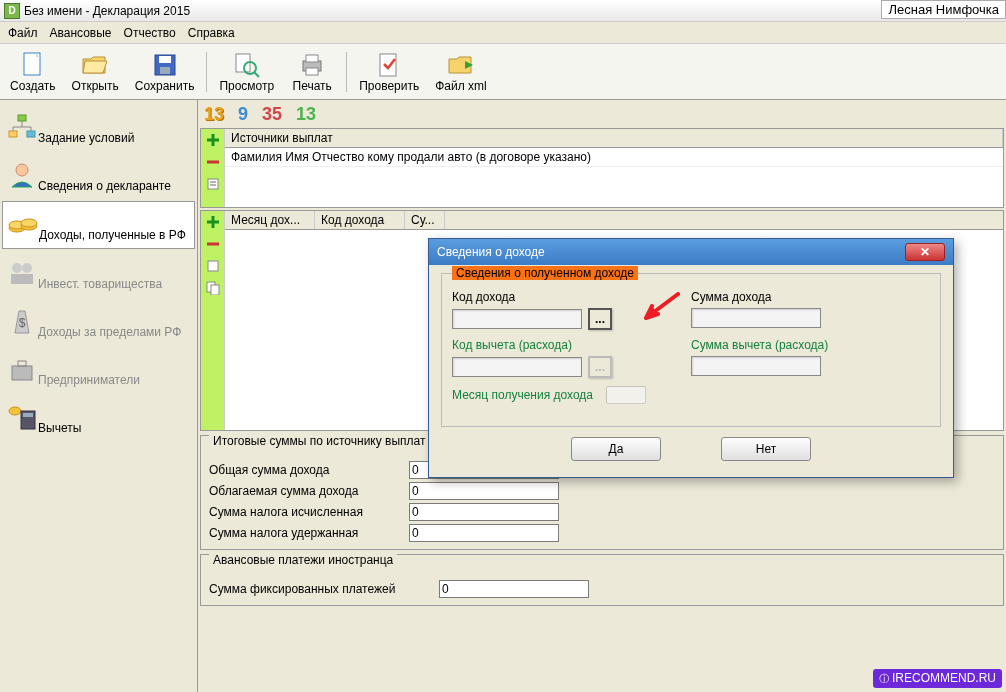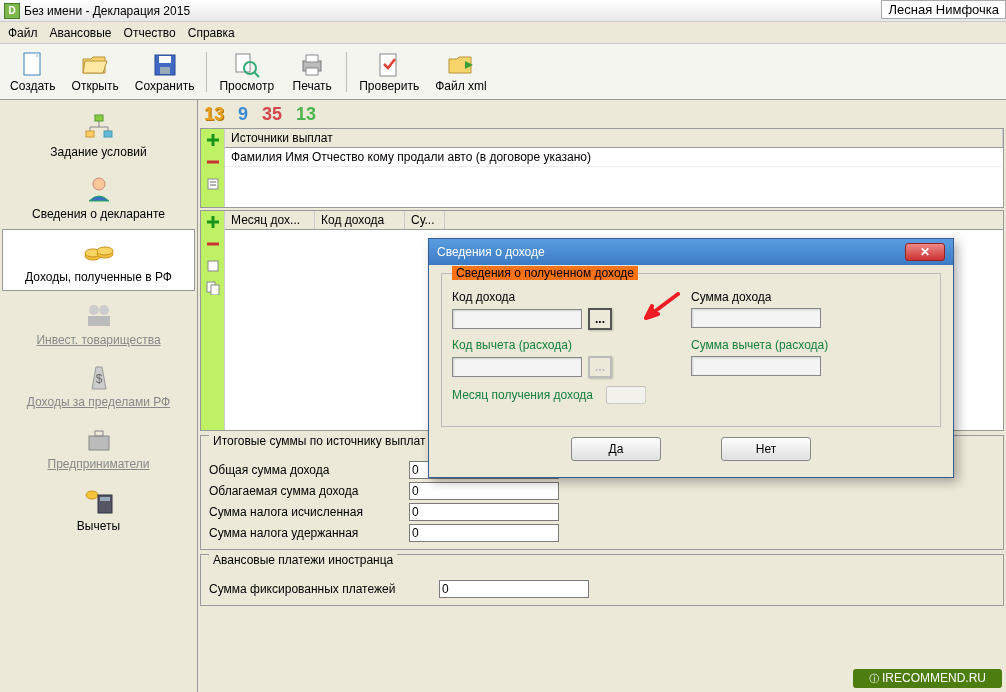--- a/index.html
+++ b/index.html
@@ -8,23 +8,23 @@
 .titlebar .appicon { width: 16px; height: 16px; background: #7db84c; border: 1px solid #4a7a2a; display: flex; align-items: center; justify-content: center; color: #fff; font-weight: bold; font-size: 10px; margin-right: 4px; }
 .watermark { position: absolute; right: 0; top: 0; background: #fff; border: 1px solid #aaa; padding: 1px 6px; font-size: 13px; z-index: 100; }
 .menubar { background: #ece9d8; border-bottom: 1px solid #ccc; height: 22px; display: flex; align-items: center; padding: 0 8px; gap: 12px; }
 .menubar span { cursor: default; }
 .toolbar { background: #f5f5f0; border-bottom: 1px solid #999; height: 56px; display: flex; align-items: center; padding: 2px; }
 .tbbtn { display: flex; flex-direction: column; align-items: center; justify-content: center; padding: 2px 8px; min-width: 60px; height: 50px; cursor: default; }
 .tbbtn .ico { width: 28px; height: 28px; display: flex; align-items: center; justify-content: center; }
 .tbsep { width: 1px; height: 40px; background: #bbb; margin: 0 4px; }
 .main { display: flex; height: calc(100% - 100px); }
 .sidebar { width: 198px; background: #ece9d8; border-right: 1px solid #999; display: flex; flex-direction: column; padding-top: 4px; }
-.navitem { display: flex; flex-direction: column; align-items: center; padding: 6px 4px; margin: 1px 2px; cursor: default; }
+.navitem { display: flex; flex-direction: row; align-items: flex-end; padding: 6px 4px; margin: 1px 2px; cursor: default; }
 .navitem.sel { background: #fff; border: 1px solid #999; }
-.navitem.dis { color: #888; text-decoration: underline; }
+.navitem.dis { color: #888; }
 .navitem .nico { width: 32px; height: 32px; display: flex; align-items: center; justify-content: center; margin-bottom: 2px; }
 .content { flex: 1; background: #ece9d8; padding: 2px; overflow: hidden; }
 .rates { display: flex; gap: 14px; padding: 2px 4px; height: 24px; align-items: center; }
 .rates span { font-family: Arial; font-size: 18px; font-weight: bold; }
 .panel { border: 1px solid #999; background: #bef264; margin: 2px 0; }
 .panel-row { display: flex; }
 .mini-tb { width: 24px; display: flex; flex-direction: column; border-right: 1px solid #ccc; }
 .mini-btn { width: 22px; height: 20px; display: flex; align-items: center; justify-content: center; cursor: default; margin: 1px; }
 .panel-content { flex: 1; background: #fff; }
 .col-headers { display: flex; background: #ece9d8; border-bottom: 1px solid #999; }
@@ -46,21 +46,21 @@
 .dlg-col { flex: 1; }
 .dlg-col label { display: block; margin-bottom: 4px; }
 .dlg-col.dis label { color: #15803d; }
 .dlg-input-row { display: flex; align-items: center; gap: 6px; }
 .dlg-input-row input { width: 130px; border: 1px solid #888; background: #f4f4f4; height: 20px; padding: 1px 4px; box-shadow: inset 1px 1px 2px rgba(0,0,0,0.15); }
 .dlg-dots { width: 24px; height: 22px; border: 2px solid #555; background: #ece9d8; display: flex; align-items: center; justify-content: center; font-weight: bold; box-shadow: 1px 1px 2px rgba(0,0,0,0.2); cursor: default; }
 .dlg-dots.dis { border-color: #bbb; color: #bbb; }
 .dlg-buttons { display: flex; justify-content: center; gap: 60px; padding: 10px 0 4px 0; }
 .dlg-buttons button { width: 90px; height: 24px; background: linear-gradient(#fdfdfd,#e0e0e0); border: 1px solid #888; border-radius: 3px; cursor: default; }
 .arrow { position: absolute; left: 640px; top: 292px; z-index: 60; pointer-events: none; }
-.footer-wm { position: absolute; right: 4px; bottom: 4px; background: #4d7c0f; color: #fff; font-size: 10px; padding: 2px 16px; border-radius: 3px; z-index: 100; }
+.footer-wm { position: absolute; right: 4px; bottom: 4px; background: #6d28d9; color: #fff; font-size: 10px; padding: 2px 6px; border-radius: 3px; z-index: 100; }
 svg { display: block; }
 </style>
 </head>
 <body>
 
 <div class="titlebar">
   <div class="appicon">D</div>
   <span>Без имени - Декларация 2015</span>
 </div>
 <div class="watermark">Лесная Нимфочка</div>

